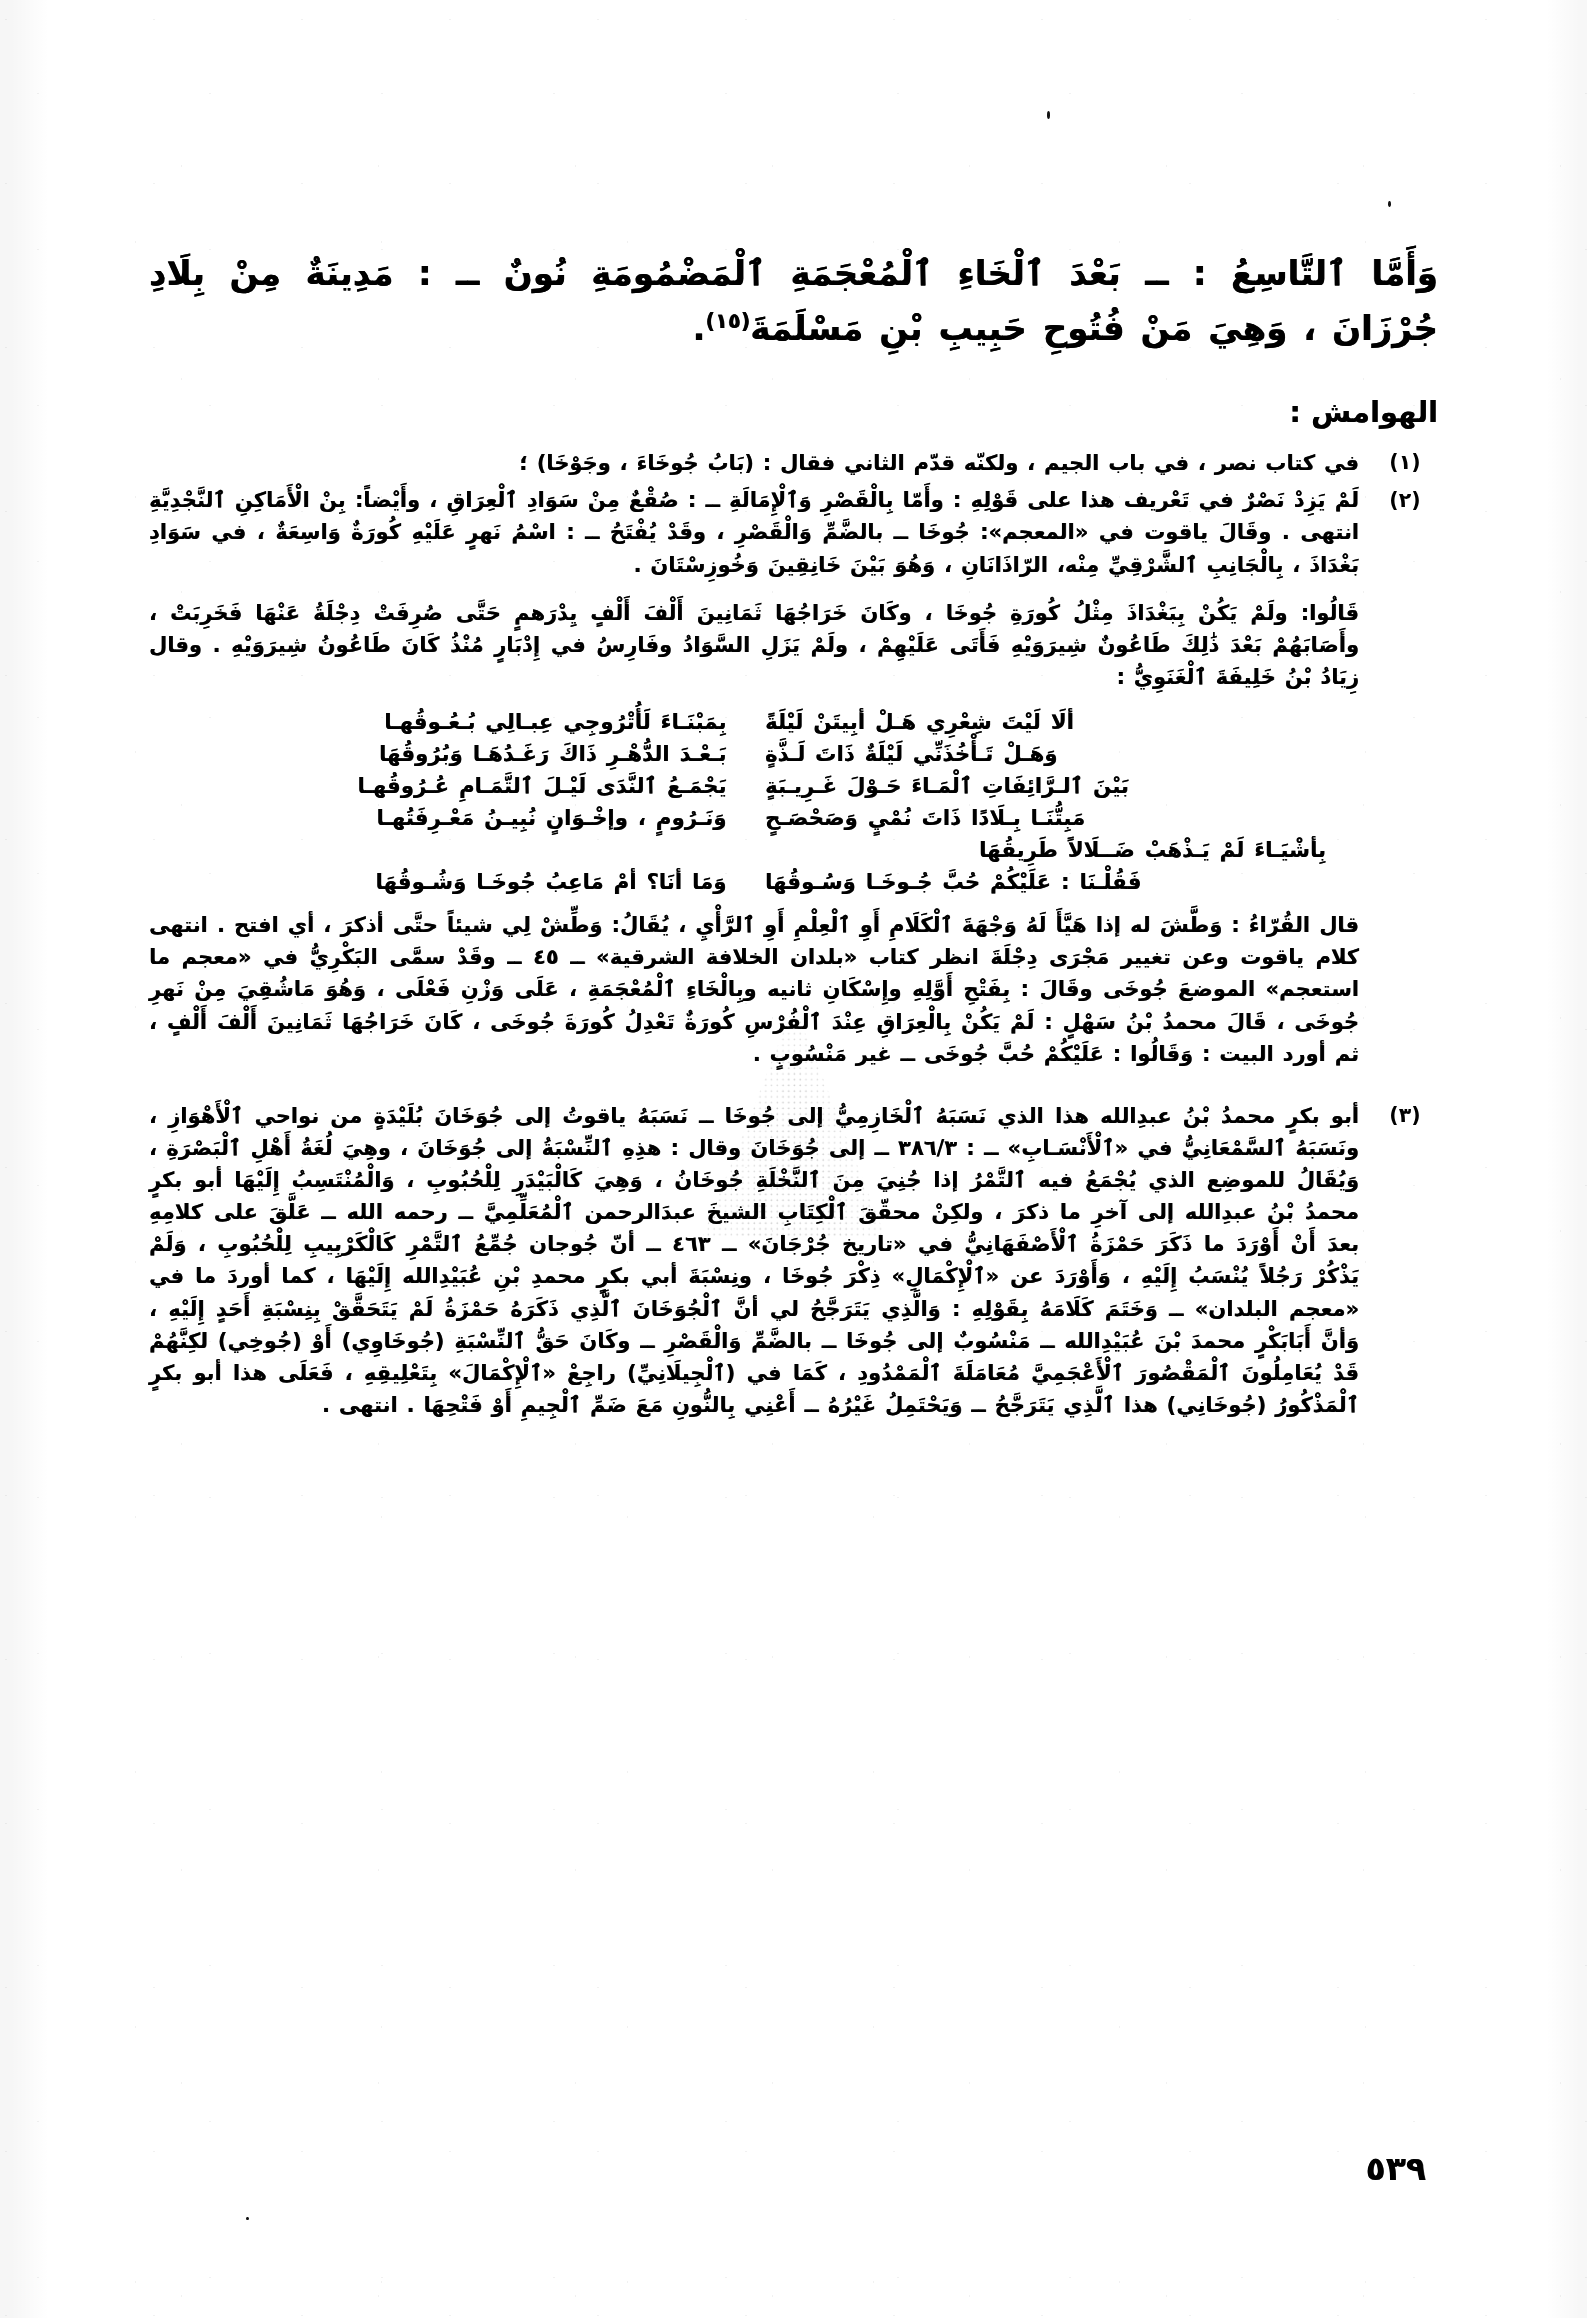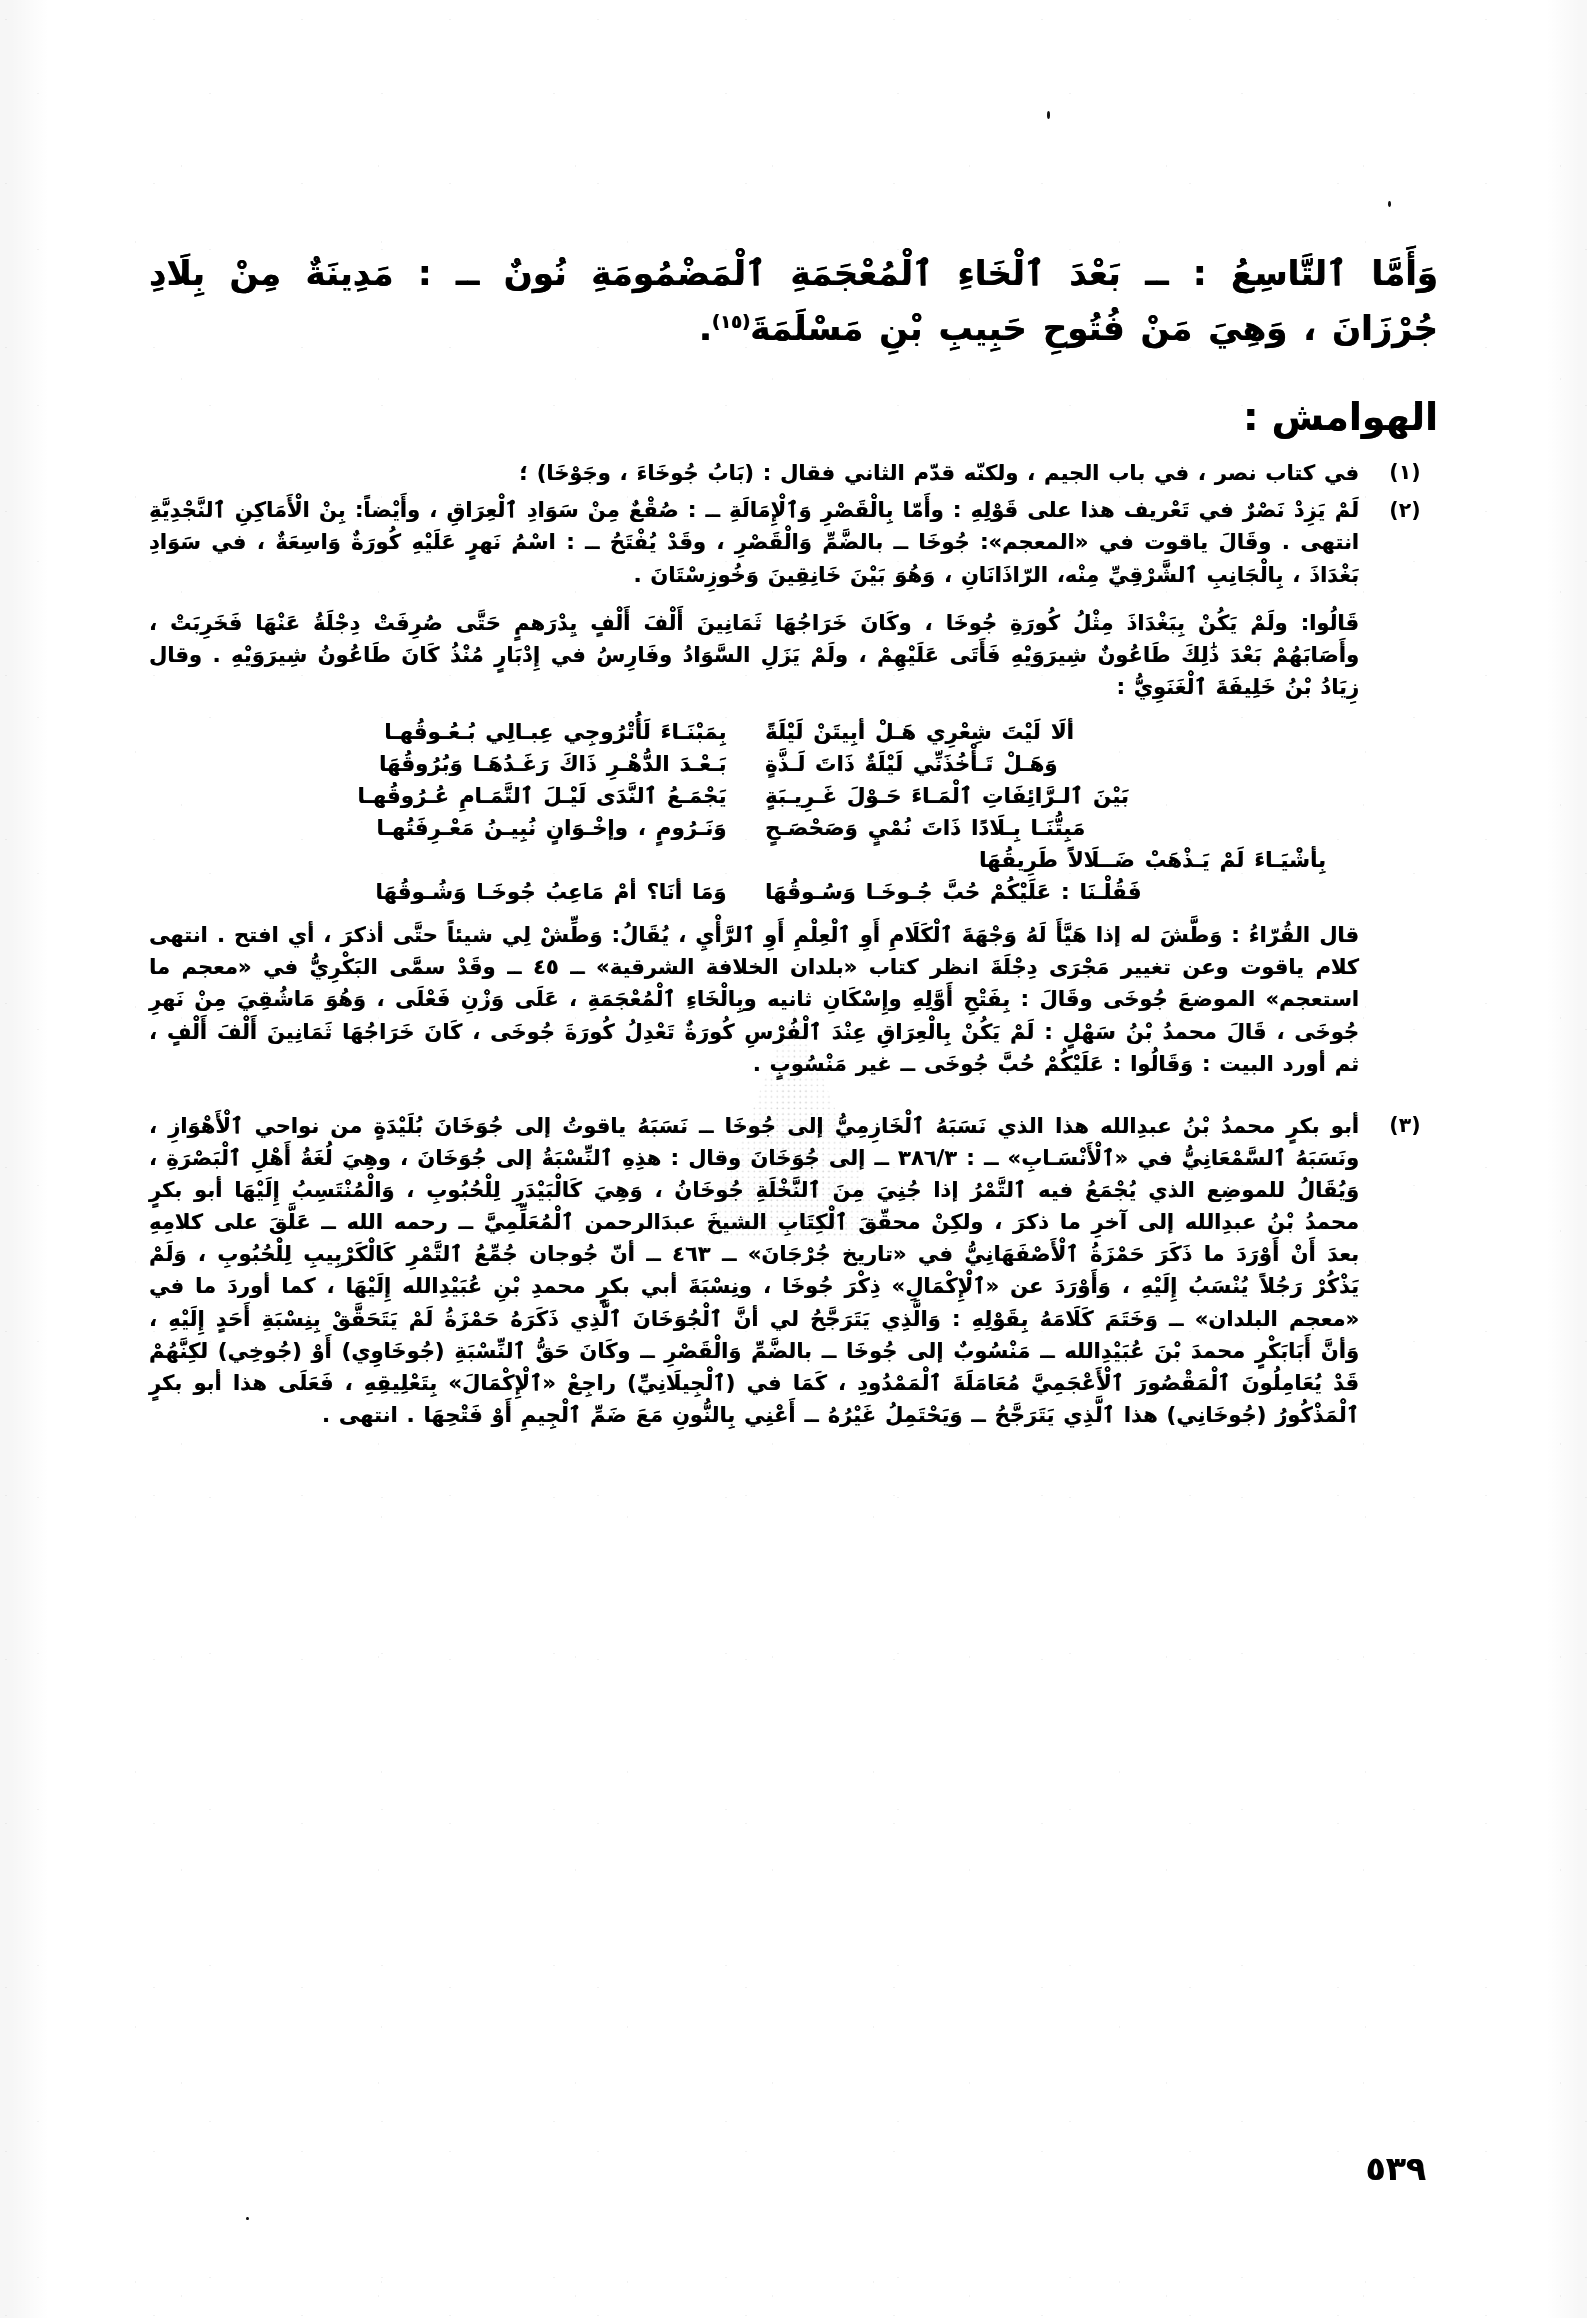--- a/index.html
+++ b/index.html
@@ -63,28 +63,28 @@
     line-height: 1.62;
     text-align: justify;
     font-weight: 700;
     letter-spacing: 0px;
     word-spacing: 4.1px;
     margin: 0 0 11.5px 0;
     
     text-shadow: 0.3px 0 0 rgba(0,0,0,.85), -0.3px 0 0 rgba(0,0,0,.5);
   }
   .entry .sup {
-    font-size: 18px;
+    font-size: 21px;
     vertical-align: super;
     font-weight: 700;
   }
 
   
   .notes-label {
-    font-size: 38px;
+    font-size: 29px;
     font-weight: 700;
     margin: 39px 0 18px 0;
     text-align: right;
     text-shadow: 0.3px 0 0 rgba(0,0,0,.8);
   }
 
   
   .fn {
     position: relative;
     display: block;

